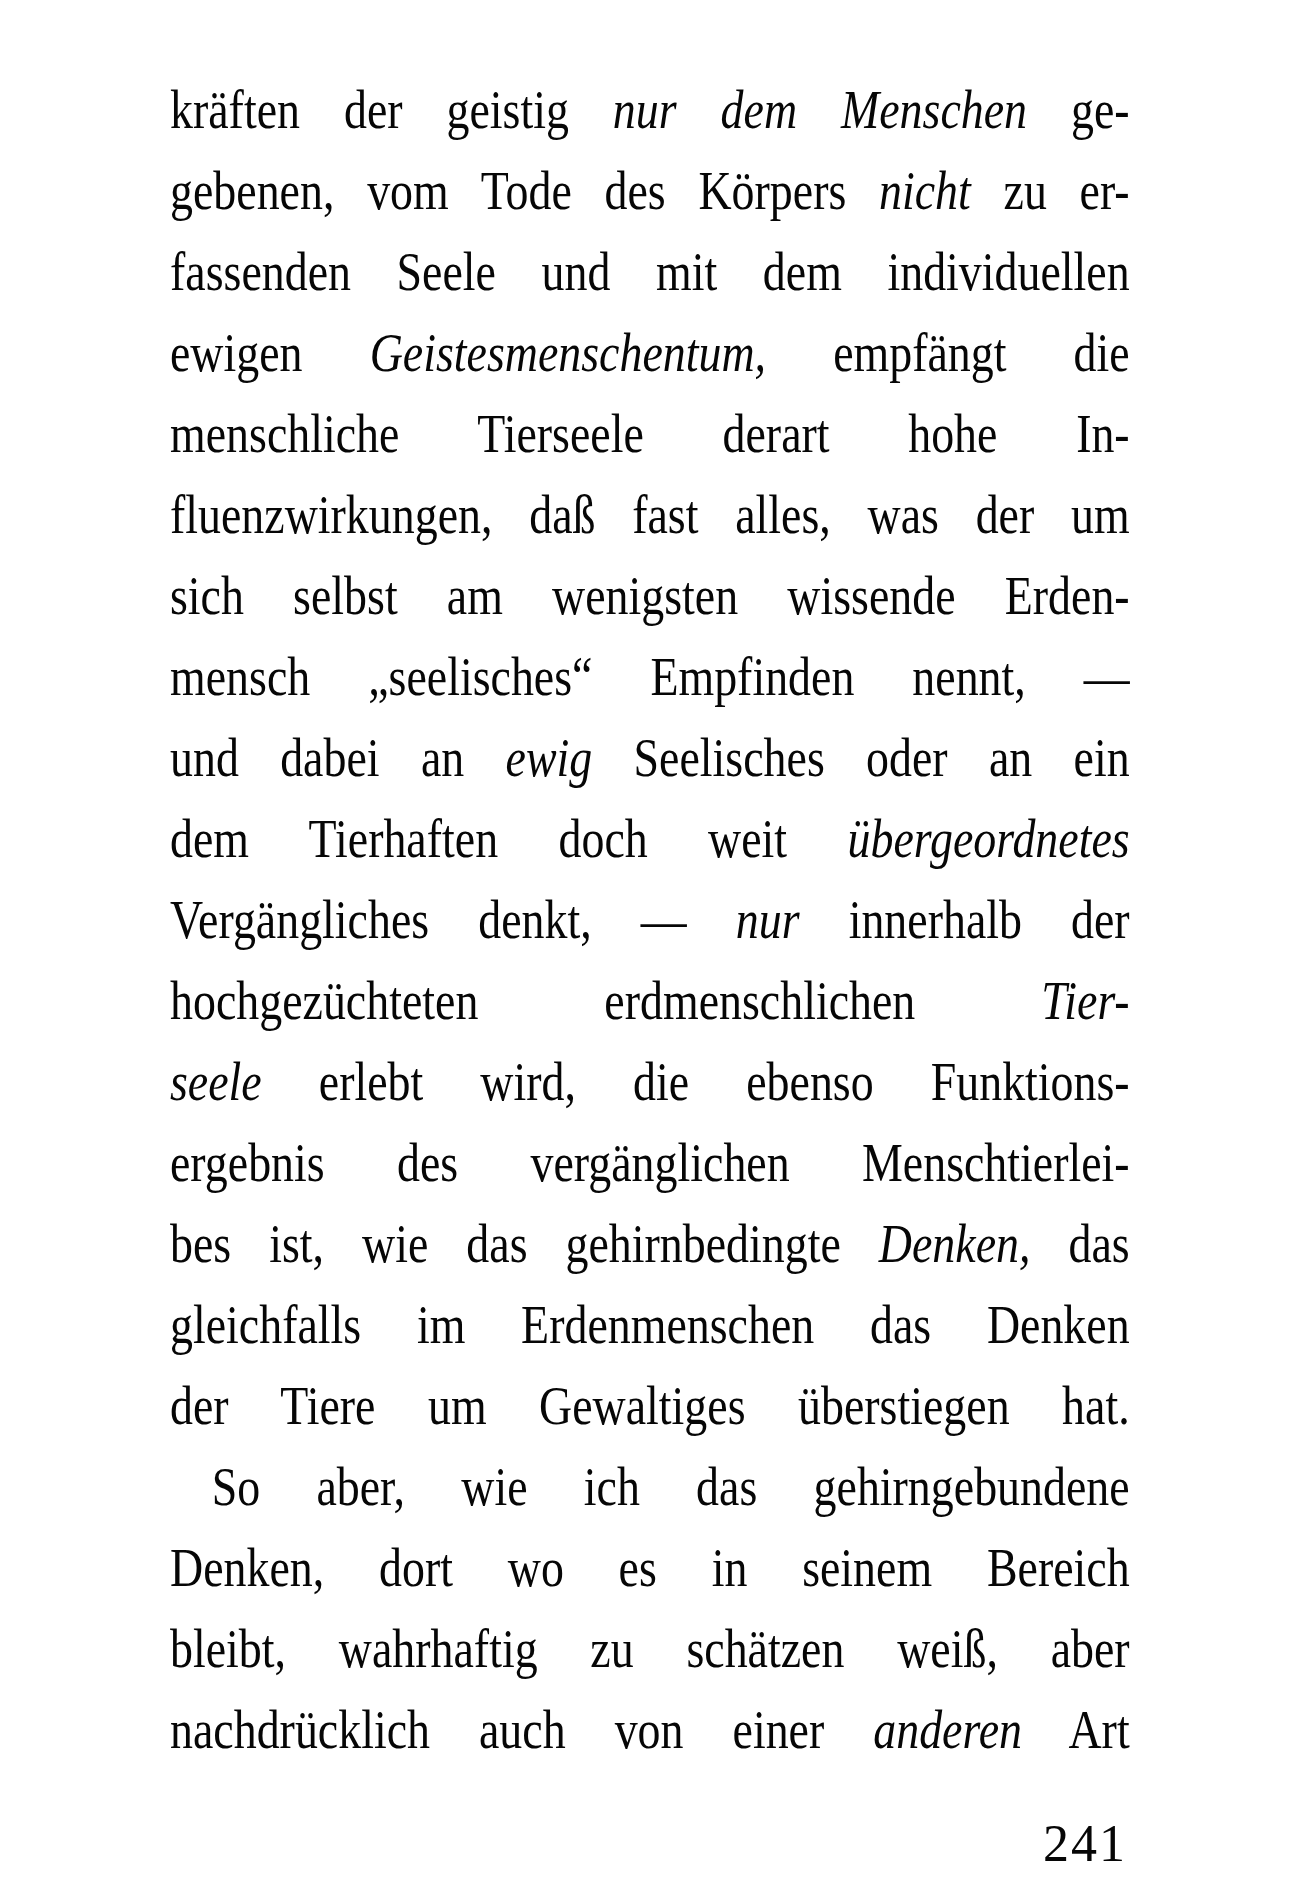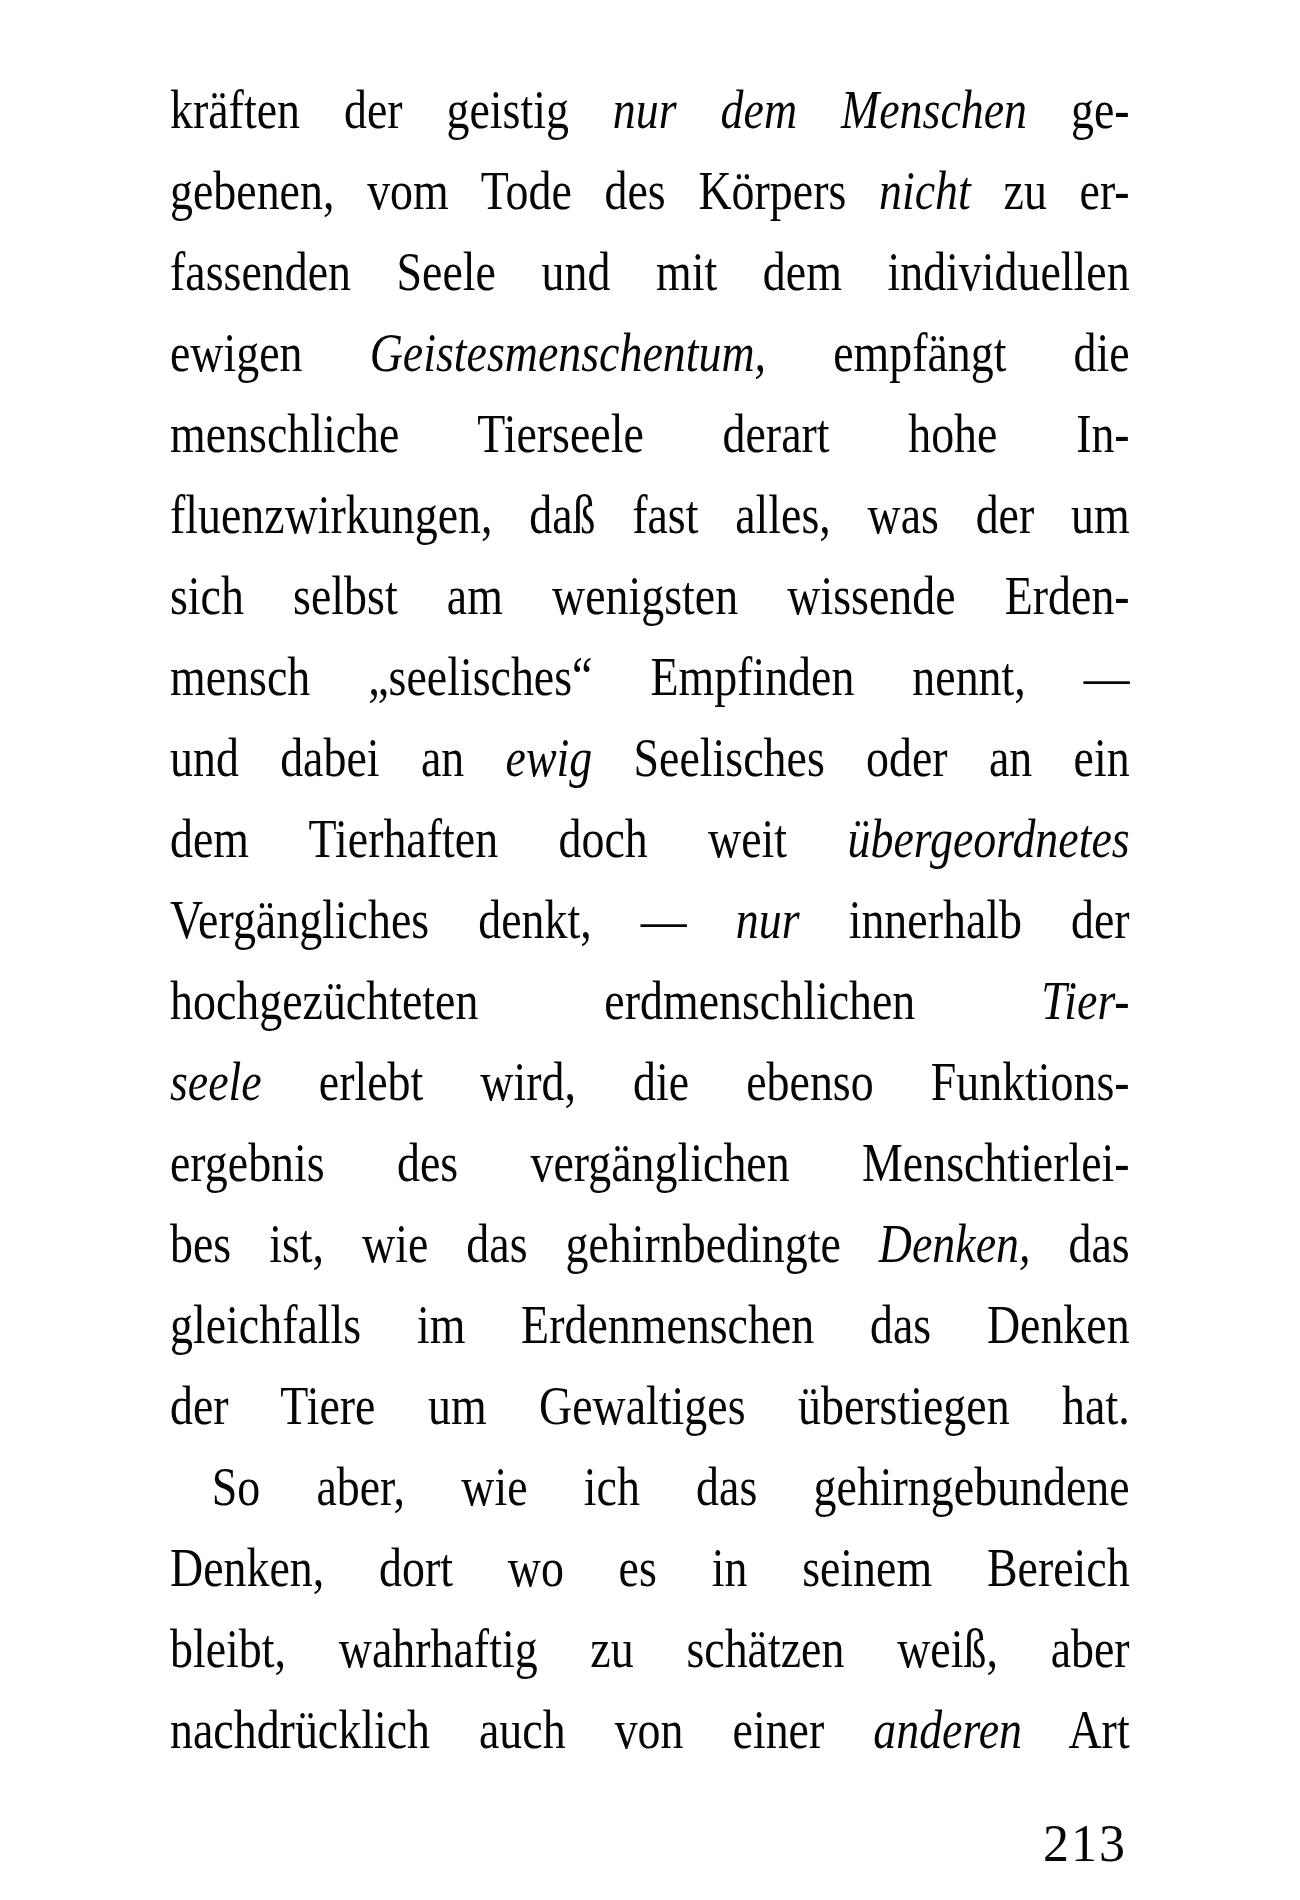--- a/index.html
+++ b/index.html
@@ -72,14 +72,14 @@
         <div class="line"><span class="run">gleichfalls im Erdenmenschen das Denken</span></div>
         <div class="line"><span class="run">der Tiere um Gewaltiges überstiegen hat.</span></div>
       </div>
       <div class="paragraph">
         <div class="line indent"><span class="run">So aber, wie ich das gehirngebundene</span></div>
         <div class="line"><span class="run">Denken, dort wo es in seinem Bereich</span></div>
         <div class="line"><span class="run">bleibt, wahrhaftig zu schätzen weiß, aber</span></div>
         <div class="line"><span class="run">nachdrücklich auch von einer </span><span class="run italic">anderen</span><span class="run"> Art</span></div>
       </div>
     </div>
-  <div class="page-number">213</div>
+  <div class="page-number">241</div>
 </div>
 
 </body></html>

